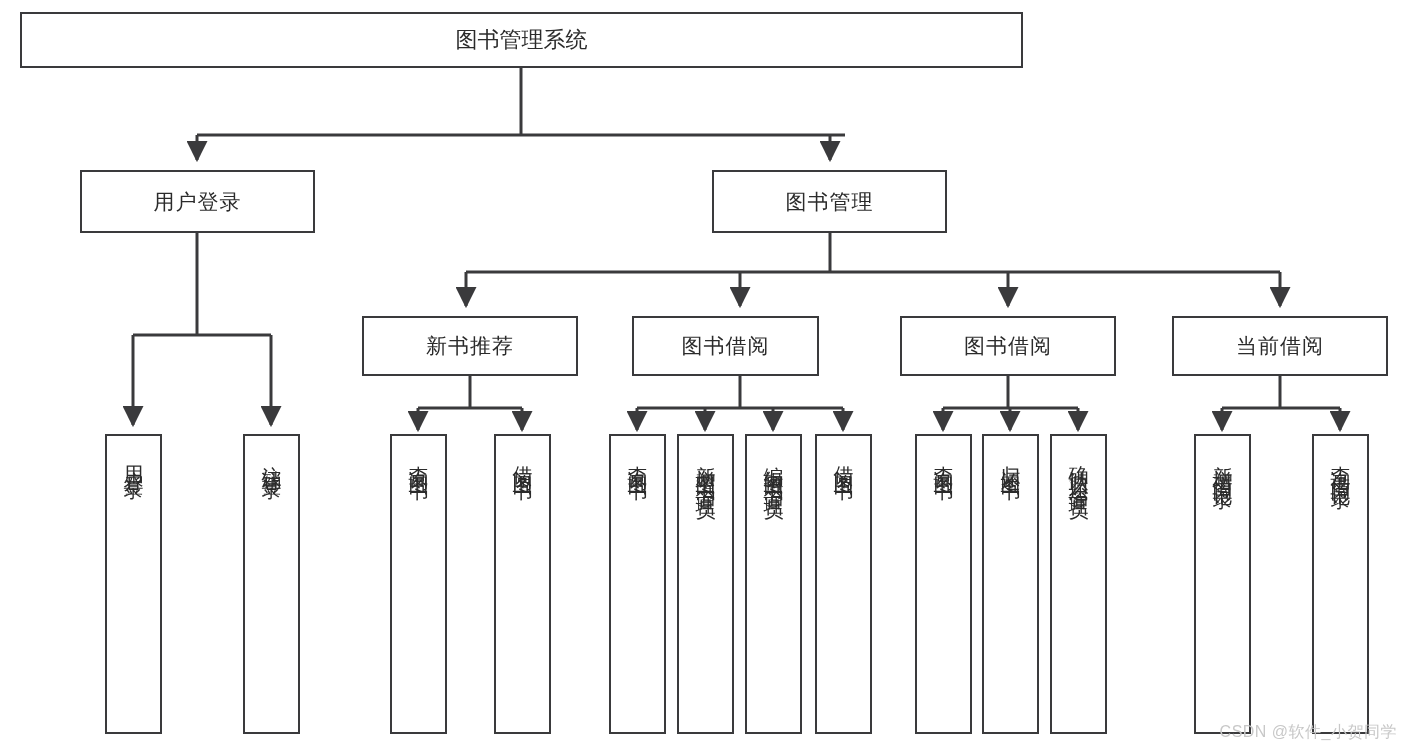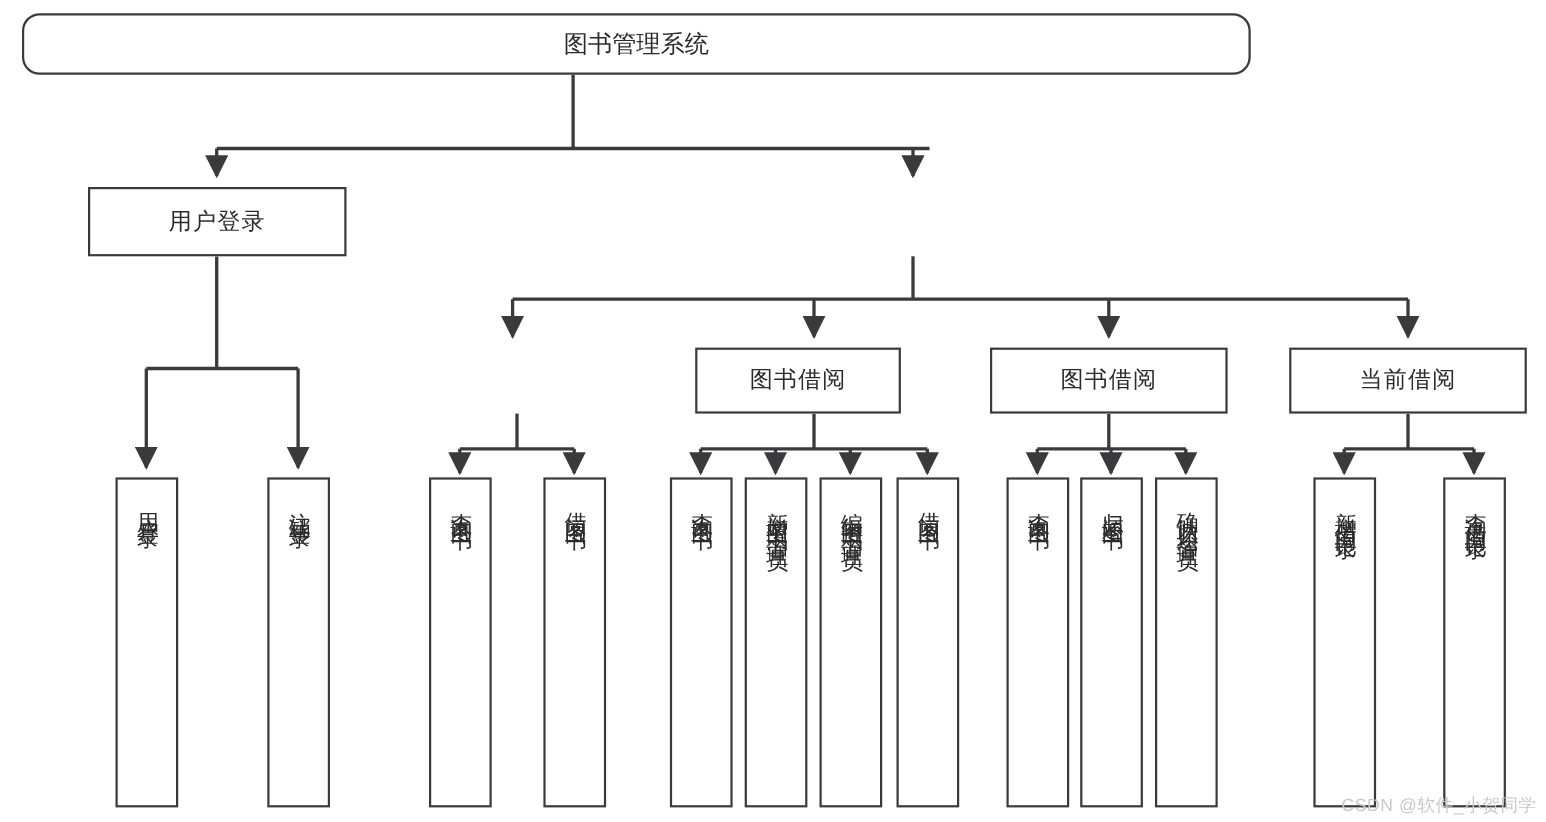--- a/index.html
+++ b/index.html
@@ -117,29 +117,35 @@
       <path d="M 1010 408 L 1010 430" marker-end="url(#arrow)"></path>
       <path d="M 1078 408 L 1078 430" marker-end="url(#arrow)"></path>
 
       <path d="M 1280 376 L 1280 408"></path>
       <path d="M 1222 408 L 1340 408"></path>
       <path d="M 1222 408 L 1222 430" marker-end="url(#arrow)"></path>
       <path d="M 1340 408 L 1340 430" marker-end="url(#arrow)"></path>
     </g>
   </svg>
 
-  <div class="node title" style="left:20px; top:12px; width:1117px; height:56px;border-radius:16px;">
+  <div class="node title" style="left:20px; top:12px; width:1003px; height:56px;">
     <span>图书管理系统</span>
   </div>
 
   <div class="node h" style="left:80px; top:170px; width:235px; height:63px;">
     <span>用户登录</span>
   </div>
 
-
+  <div class="node h" style="left:712px; top:170px; width:235px; height:63px;">
+    <span>图书管理</span>
+  </div>
+
+  <div class="node h" style="left:362px; top:316px; width:216px; height:60px;">
+    <span>新书推荐</span>
+  </div>
 
   <div class="node h" style="left:632px; top:316px; width:187px; height:60px;">
     <span>图书借阅</span>
   </div>
 
   <div class="node h" style="left:900px; top:316px; width:216px; height:60px;">
     <span>图书借阅</span>
   </div>
 
   <div class="node h" style="left:1172px; top:316px; width:216px; height:60px;">

